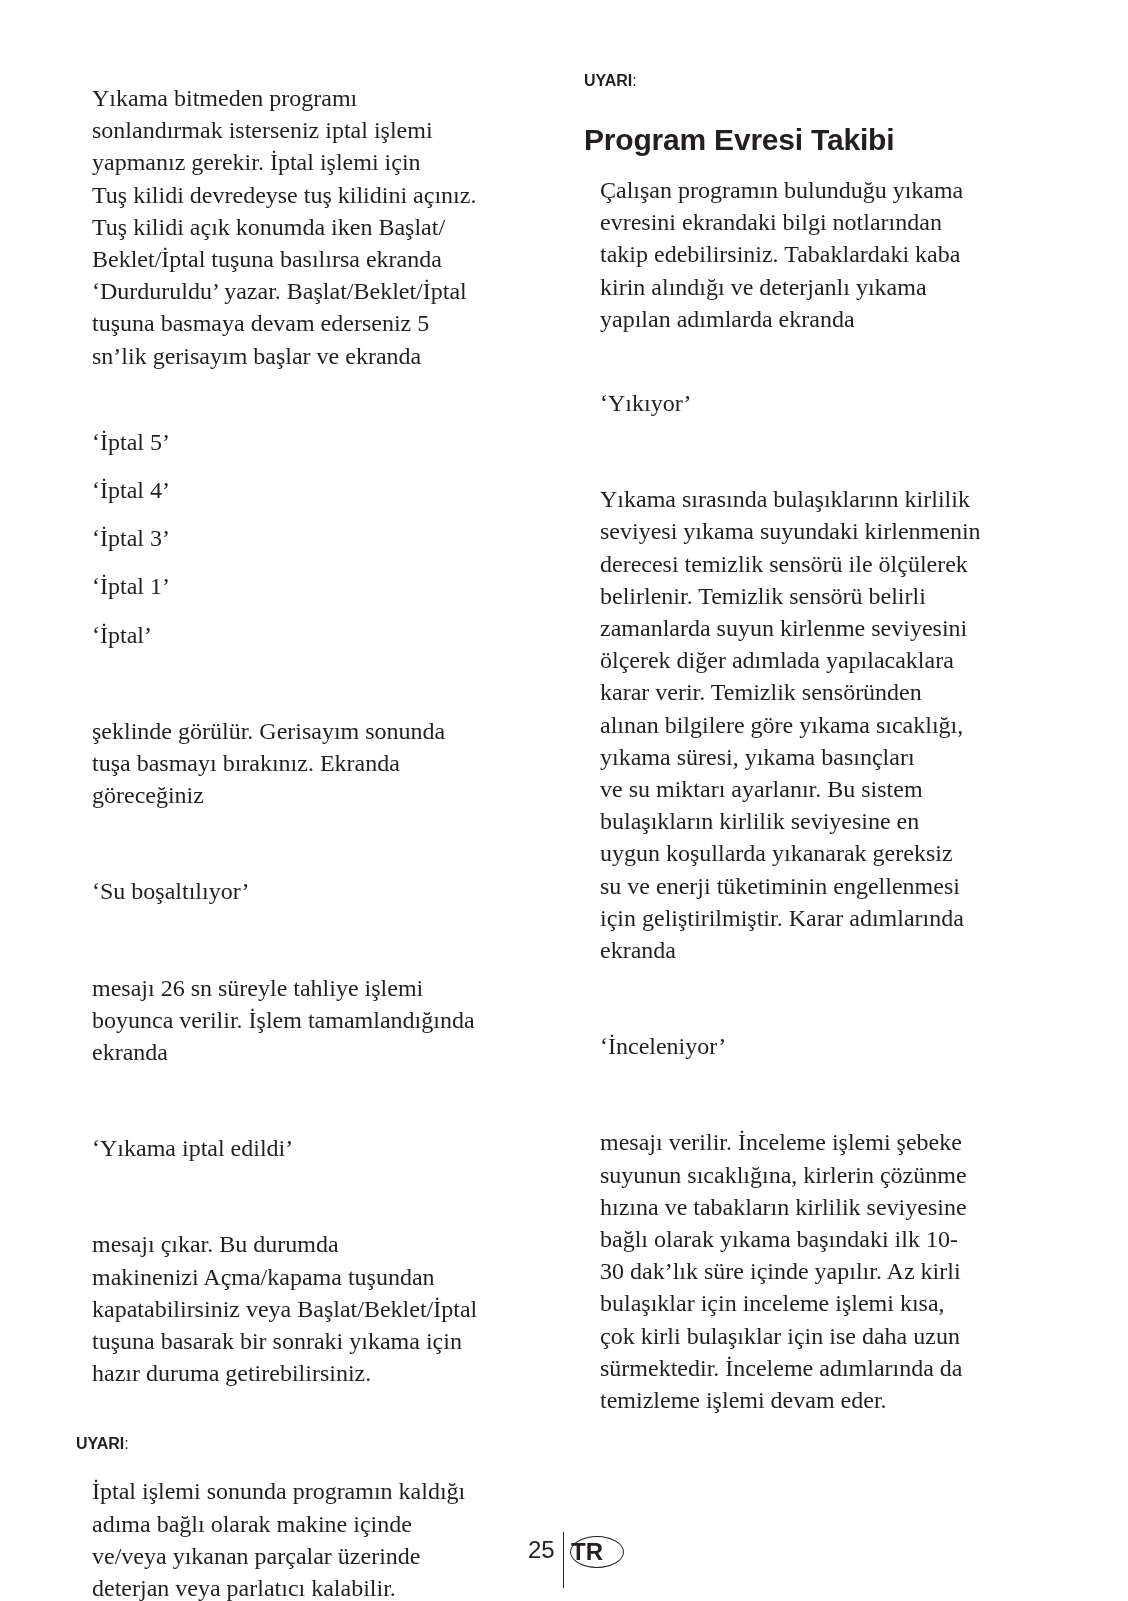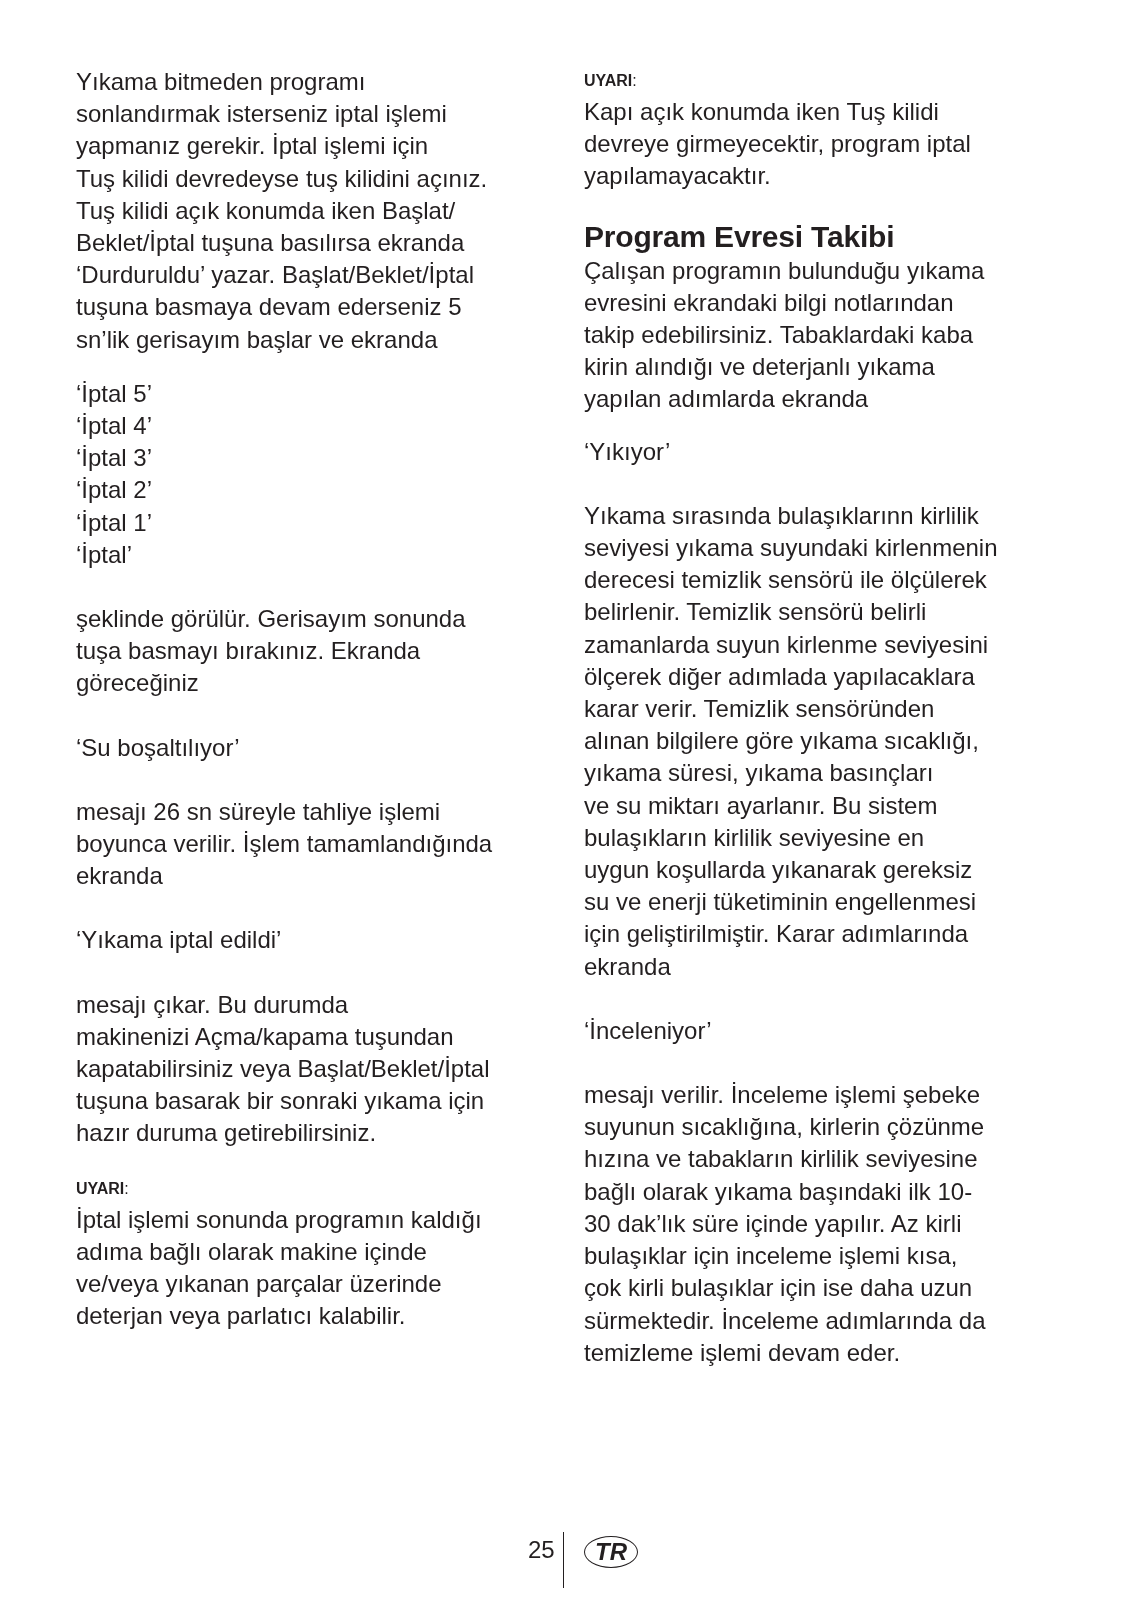--- a/index.html
+++ b/index.html
@@ -8,59 +8,58 @@
       font-family: "Liberation Sans", sans-serif; color: #231f20;
     }
     .col { position: absolute; top: 66px; }
     .col-left { left: 76px; width: 470px; }
     .col-right { left: 584px; width: 470px; }
     .h1 {
       font-size: 30px; font-weight: bold; line-height: 36px; margin: 0;
       letter-spacing: -0.2px;
     }
     .p {
-      font-size: 24px; line-height: 32.2px; margin: 0; white-space: pre-line;
+      font-size: 24px; line-height: 32.2px; margin: 16px; white-space: pre-line; font-family: Liberation Serif, serif;
     }
     .gap { height: 32px; }
     .warn-label { font-size: 16px; font-weight: bold; line-height: 30px; }
     .warn-colon { font-weight: normal; }
     .footer {
       position: absolute; top: 1532px; left: 0; width: 976px; height: 60px;
     }
     .page-num {
       position: absolute; left: 528px; top: 4px; font-size: 24px; line-height: 28px;
     }
     .divider {
       position: absolute; left: 563px; top: 0; width: 1px; height: 56px; background: #231f20;
     }
     .lang-badge {
-      position: absolute; left: 584px; top: 4px; width: 52px; height: 30px;
+      position: absolute; left: 570px; top: 4px; width: 52px; height: 30px;
       border: 1.5px solid #231f20; border-radius: 50%;
-      font-size: 24px; font-weight: bold; text-align: center; line-height: 30px; font-style: italic;
+      font-size: 24px; font-weight: bold; line-height: 30px;
     }
   </style>
 </head>
 <body>
 
 <div class="col col-left">
   <p class="p">Yıkama bitmeden programı
 sonlandırmak isterseniz iptal işlemi
 yapmanız gerekir. İptal işlemi için
 Tuş kilidi devredeyse tuş kilidini açınız.
 Tuş kilidi açık konumda iken Başlat/
 Beklet/İptal tuşuna basılırsa ekranda
 ‘Durduruldu’ yazar. Başlat/Beklet/İptal
 tuşuna basmaya devam ederseniz 5
 sn’lik gerisayım başlar ve ekranda</p>
   <div class="gap" style="height:22px"></div>
   <div>
     <p class="p">‘İptal  5’</p>
     <p class="p">‘İptal  4’</p>
     <p class="p">‘İptal  3’</p>
-    <p class="p">‘İptal  2’</p>
     <p class="p">‘İptal  1’</p>
     <p class="p">‘İptal’</p>
   </div>
   <div class="gap"></div>
   <p class="p">şeklinde görülür. Gerisayım sonunda
 tuşa basmayı bırakınız. Ekranda
 göreceğiniz</p>
   <div class="gap"></div>
   <p class="p">‘Su boşaltılıyor’</p>
   <div class="gap"></div>
@@ -81,23 +80,20 @@
     <p class="p">İptal işlemi sonunda programın kaldığı
 adıma bağlı olarak makine içinde
 ve/veya yıkanan parçalar üzerinde
 deterjan veya parlatıcı kalabilir.</p>
   </div>
 </div>
 
 <div class="col col-right">
   <div>
     <div class="warn-label"><span>UYARI</span><span class="warn-colon">:</span></div>
-    <p class="p">Kapı açık konumda iken Tuş kilidi
-devreye girmeyecektir, program iptal
-yapılamayacaktır.</p>
   </div>
   <div class="gap" style="height:26px"></div>
   <h1 class="h1">Program Evresi Takibi</h1>
   <p class="p">Çalışan programın bulunduğu yıkama
 evresini ekrandaki bilgi notlarından
 takip edebilirsiniz. Tabaklardaki kaba
 kirin alındığı ve deterjanlı yıkama
 yapılan adımlarda ekranda</p>
   <div class="gap" style="height:20px"></div>
   <p class="p">‘Yıkıyor’</p>

